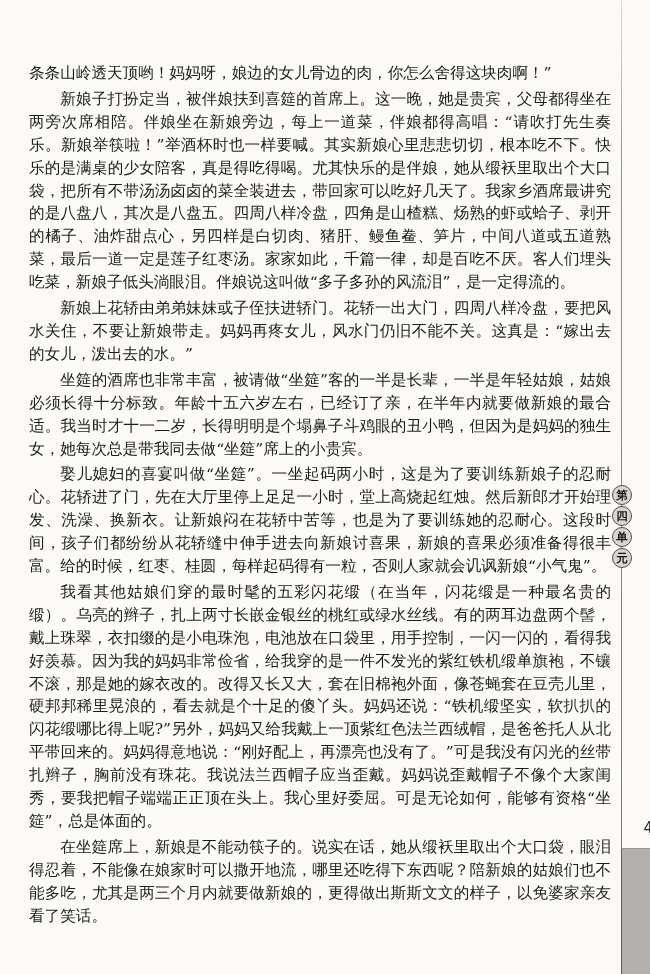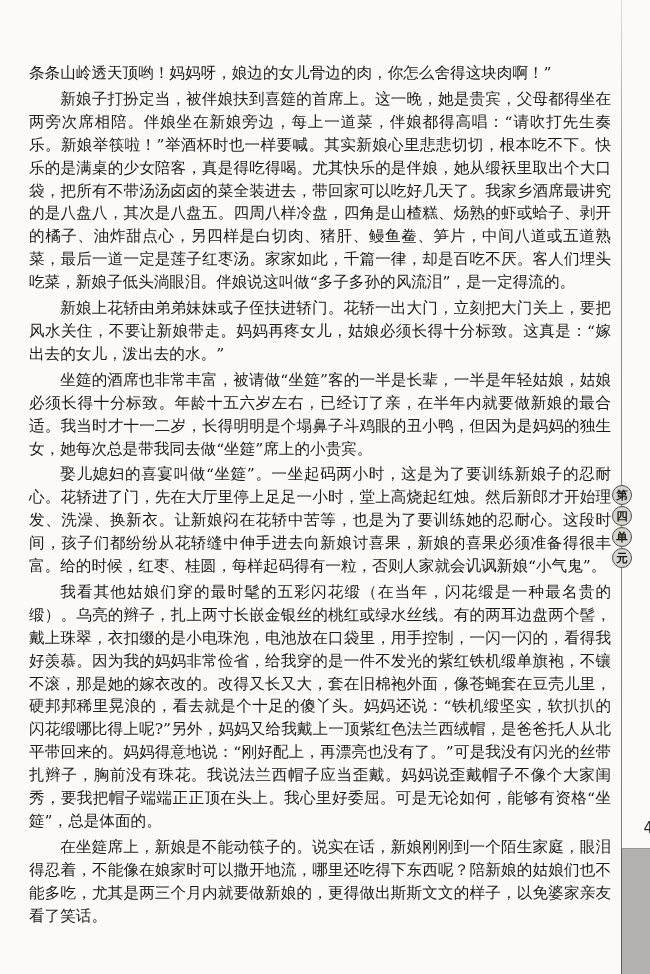--- a/index.html
+++ b/index.html
@@ -75,25 +75,25 @@
   }
 </style>
 </head>
 <body>
 
 <div class="page">
 
   <div class="text-block">
     <p class="cont">条条山岭透天顶哟！妈妈呀，娘边的女儿骨边的肉，你怎么舍得这块肉啊！”</p>
     <p>新娘子打扮定当，被伴娘扶到喜筵的首席上。这一晚，她是贵宾，父母都得坐在两旁次席相陪。伴娘坐在新娘旁边，每上一道菜，伴娘都得高唱：“请吹打先生奏乐。新娘举筷啦！”举酒杯时也一样要喊。其实新娘心里悲悲切切，根本吃不下。快乐的是满桌的少女陪客，真是得吃得喝。尤其快乐的是伴娘，她从缎袄里取出个大口袋，把所有不带汤汤卤卤的菜全装进去，带回家可以吃好几天了。我家乡酒席最讲究的是八盘八，其次是八盘五。四周八样冷盘，四角是山楂糕、炀熟的虾或蛤子、剥开的橘子、油炸甜点心，另四样是白切肉、猪肝、鳗鱼鲞、笋片，中间八道或五道熟菜，最后一道一定是莲子红枣汤。家家如此，千篇一律，却是百吃不厌。客人们埋头吃菜，新娘子低头淌眼泪。伴娘说这叫做“多子多孙的风流泪”，是一定得流的。</p>
-    <p>新娘上花轿由弟弟妹妹或子侄扶进轿门。花轿一出大门，立刻把大门关上，要把风水关住，不要让新娘带走。妈妈再疼女儿，姑娘必须长得十分标致。这真是：“嫁出去的女儿，泼出去的水。”</p>
+    <p>新娘上花轿由弟弟妹妹或子侄扶进轿门。花轿一出大门，四周八样冷盘，要把风水关住，不要让新娘带走。妈妈再疼女儿，风水门仍旧不能不关。这真是：“嫁出去的女儿，泼出去的水。”</p>
     <p>坐筵的酒席也非常丰富，被请做“坐筵”客的一半是长辈，一半是年轻姑娘，姑娘必须长得十分标致。年龄十五六岁左右，已经订了亲，在半年内就要做新娘的最合适。我当时才十一二岁，长得明明是个塌鼻子斗鸡眼的丑小鸭，但因为是妈妈的独生女，她每次总是带我同去做“坐筵”席上的小贵宾。</p>
     <p>娶儿媳妇的喜宴叫做“坐筵”。一坐起码两小时，这是为了要训练新娘子的忍耐心。花轿进了门，先在大厅里停上足足一小时，堂上高烧起红烛。然后新郎才开始理发、洗澡、换新衣。让新娘闷在花轿中苦等，也是为了要训练她的忍耐心。这段时间，孩子们都纷纷从花轿缝中伸手进去向新娘讨喜果，新娘的喜果必须准备得很丰富。给的时候，红枣、桂圆，每样起码得有一粒，否则人家就会讥讽新娘“小气鬼”。</p>
     <p>我看其他姑娘们穿的最时髦的五彩闪花缎（在当年，闪花缎是一种最名贵的缎）。乌亮的辫子，扎上两寸长嵌金银丝的桃红或绿水丝线。有的两耳边盘两个髻，戴上珠翠，衣扣缀的是小电珠泡，电池放在口袋里，用手控制，一闪一闪的，看得我好羡慕。因为我的妈妈非常俭省，给我穿的是一件不发光的紫红铁机缎单旗袍，不镶不滚，那是她的嫁衣改的。改得又长又大，套在旧棉袍外面，像苍蝇套在豆壳儿里，硬邦邦稀里晃浪的，看去就是个十足的傻丫头。妈妈还说：“铁机缎坚实，软扒扒的闪花缎哪比得上呢?”另外，妈妈又给我戴上一顶紫红色法兰西绒帽，是爸爸托人从北平带回来的。妈妈得意地说：“刚好配上，再漂亮也没有了。”可是我没有闪光的丝带扎辫子，胸前没有珠花。我说法兰西帽子应当歪戴。妈妈说歪戴帽子不像个大家闺秀，要我把帽子端端正正顶在头上。我心里好委屈。可是无论如何，能够有资格“坐筵”，总是体面的。</p>
-    <p>在坐筵席上，新娘是不能动筷子的。说实在话，新娘刚刚到一个陌生家庭，眼泪得忍着，不能像在娘家时可以撒开地流，哪里还吃得下东西呢？陪新娘的姑娘们也不能多吃，尤其是两三个月内就要做新娘的，更得做出斯斯文文的样子，以免婆家亲友看了笑话。</p>
+    <p>在坐筵席上，新娘是不能动筷子的。说实在话，她从缎袄里取出个大口袋，眼泪得忍着，不能像在娘家时可以撒开地流，哪里还吃得下东西呢？陪新娘的姑娘们也不能多吃，尤其是两三个月内就要做新娘的，更得做出斯斯文文的样子，以免婆家亲友看了笑话。</p>
   </div>
 
   <div class="margin-rule"></div>
 
   <div class="unit-tab">
     <div class="unit-badge">第</div>
     <div class="unit-badge">四</div>
     <div class="unit-badge">单</div>
     <div class="unit-badge">元</div>
   </div>

